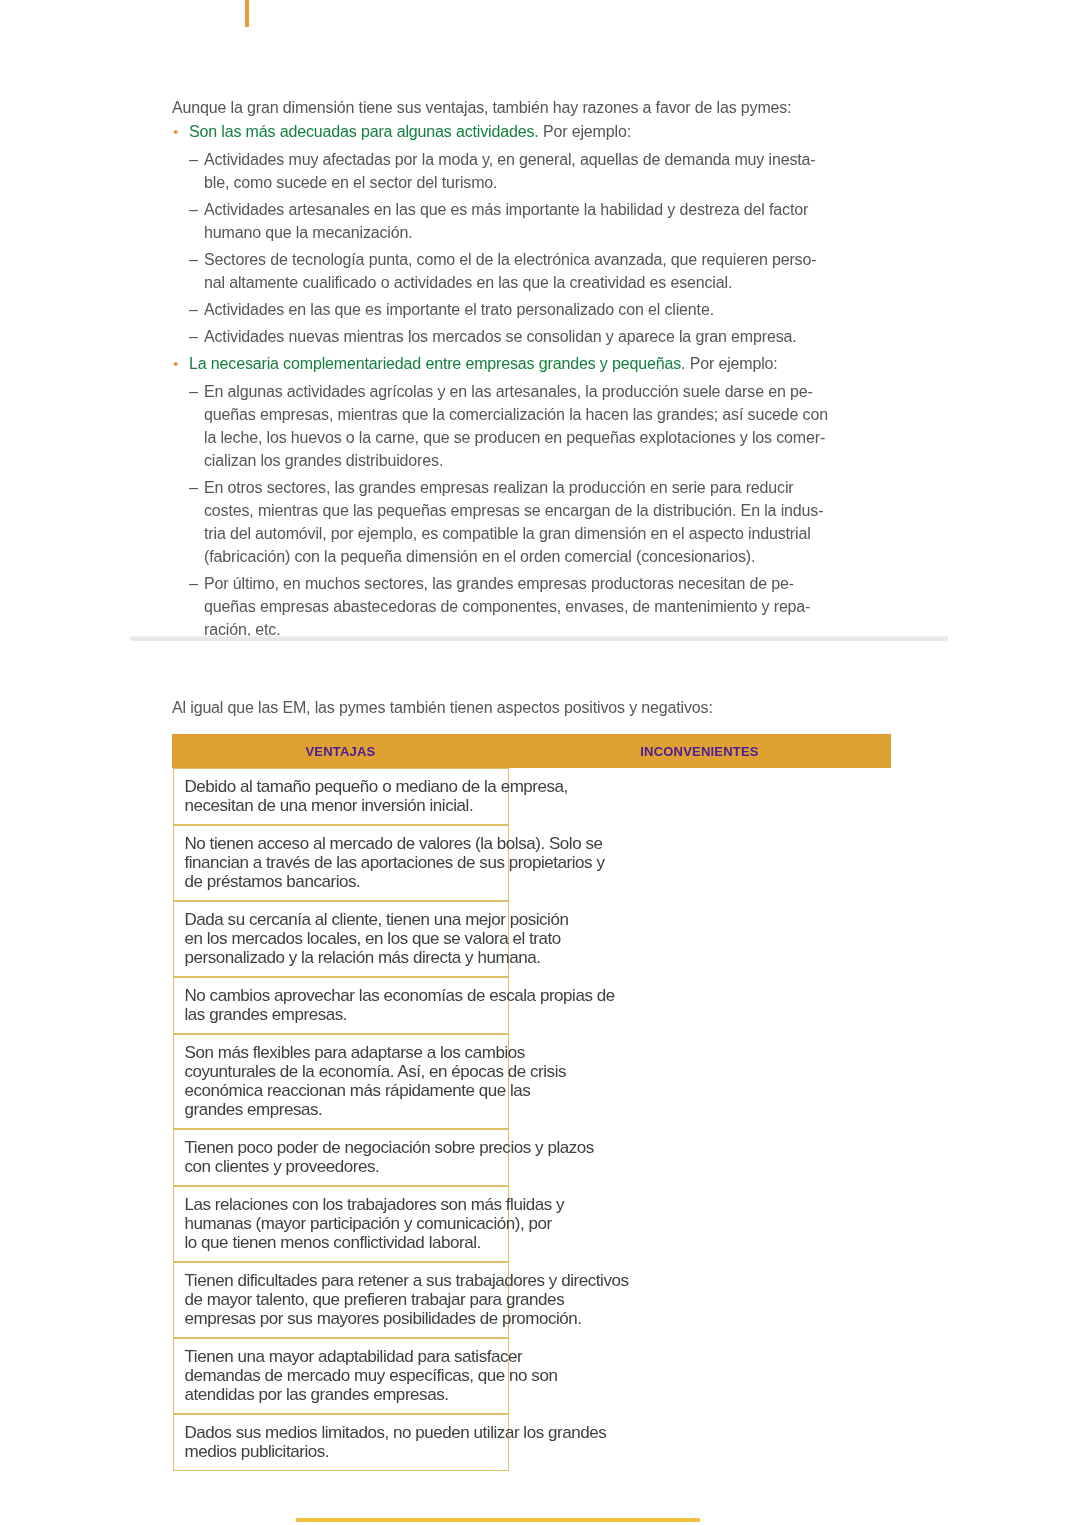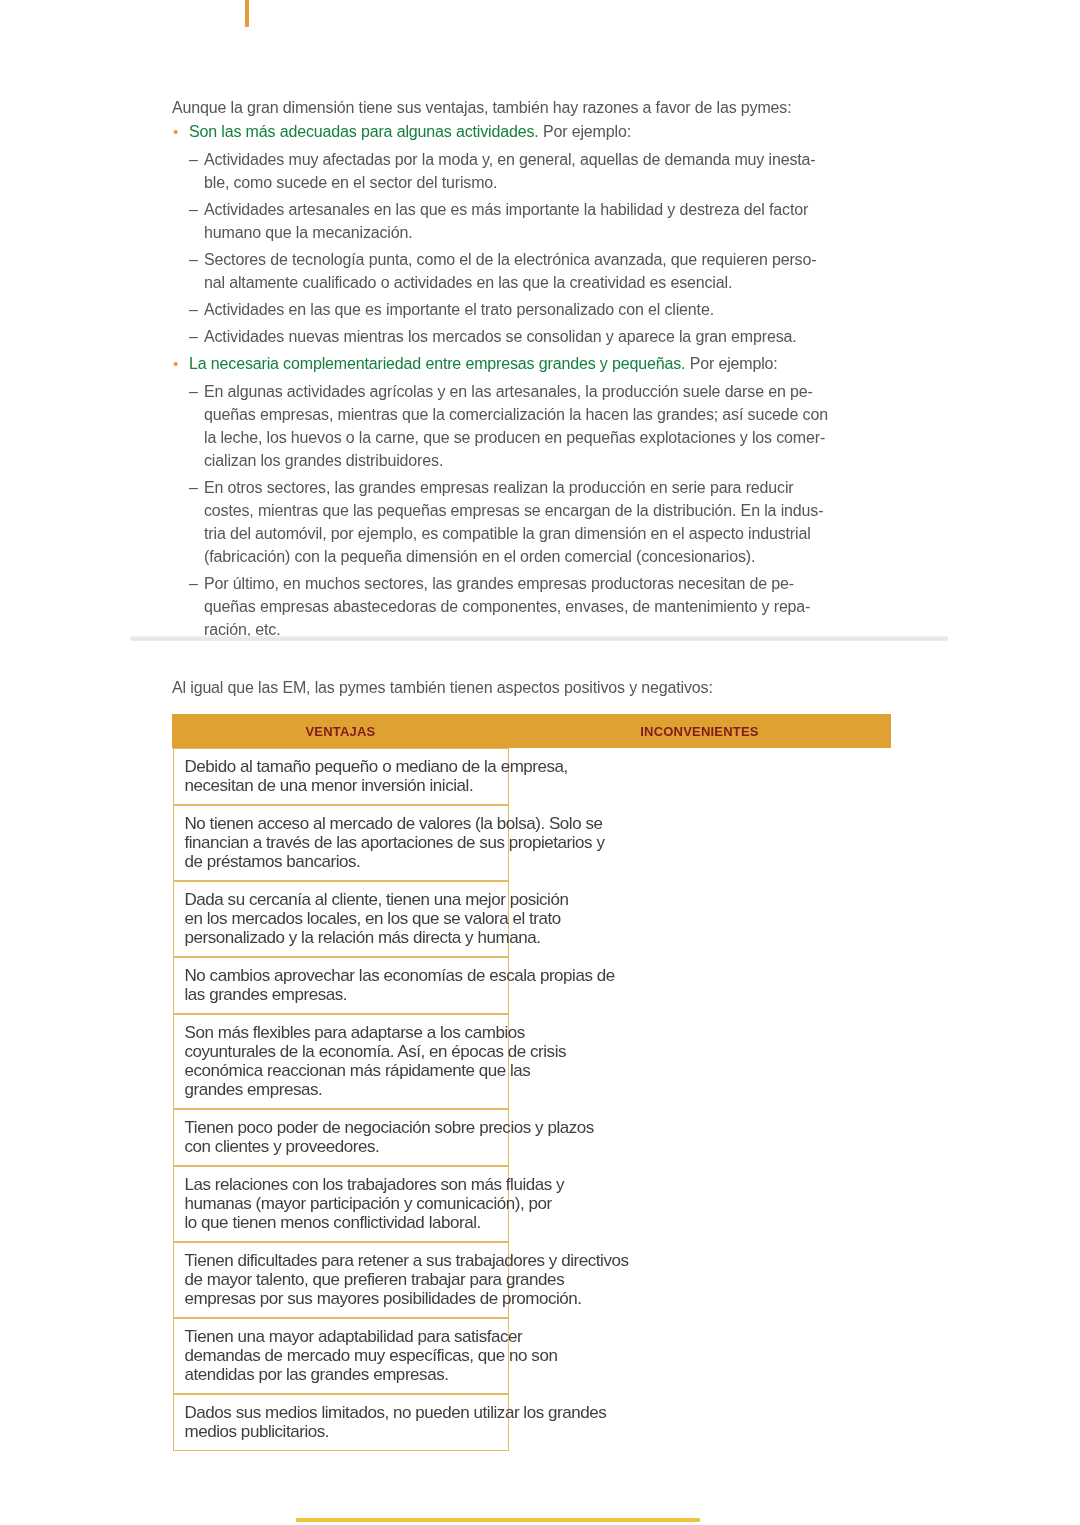--- a/index.html
+++ b/index.html
@@ -60,39 +60,39 @@
     width: 818px;
     height: 5px;
     border-radius: 2px;
     background: linear-gradient(to bottom, #f1f1f1 0%, #e6e6e6 55%, #ececec 100%);
   }
 
   
   .lower {
     position: absolute;
     left: 172px;
-    top: 676px;
+    top: 696px;
     width: 746px;
     font-size: 16px;
     line-height: 23px;
     letter-spacing: -0.15px;
   }
   .compare-intro { margin-bottom: 15px; }
 
   table.cmp {
     border-collapse: collapse;
     width: 718px;
     table-layout: fixed;
   }
   table.cmp col.c1 { width: 336px; }
   table.cmp col.c2 { width: 382px; }
 
   table.cmp th {
     background: #DFA232;
-    color: #7f1d1d;
+    color: #4c1d95;
     font-size: 13px;
     font-weight: bold;
     letter-spacing: 0.2px;
     height: 33px;
     text-align: center;
     vertical-align: middle;
     border: 1px solid #DFA232;
   }
   table.cmp th + th { border-left: 1px solid #EDD3A0; }
 

